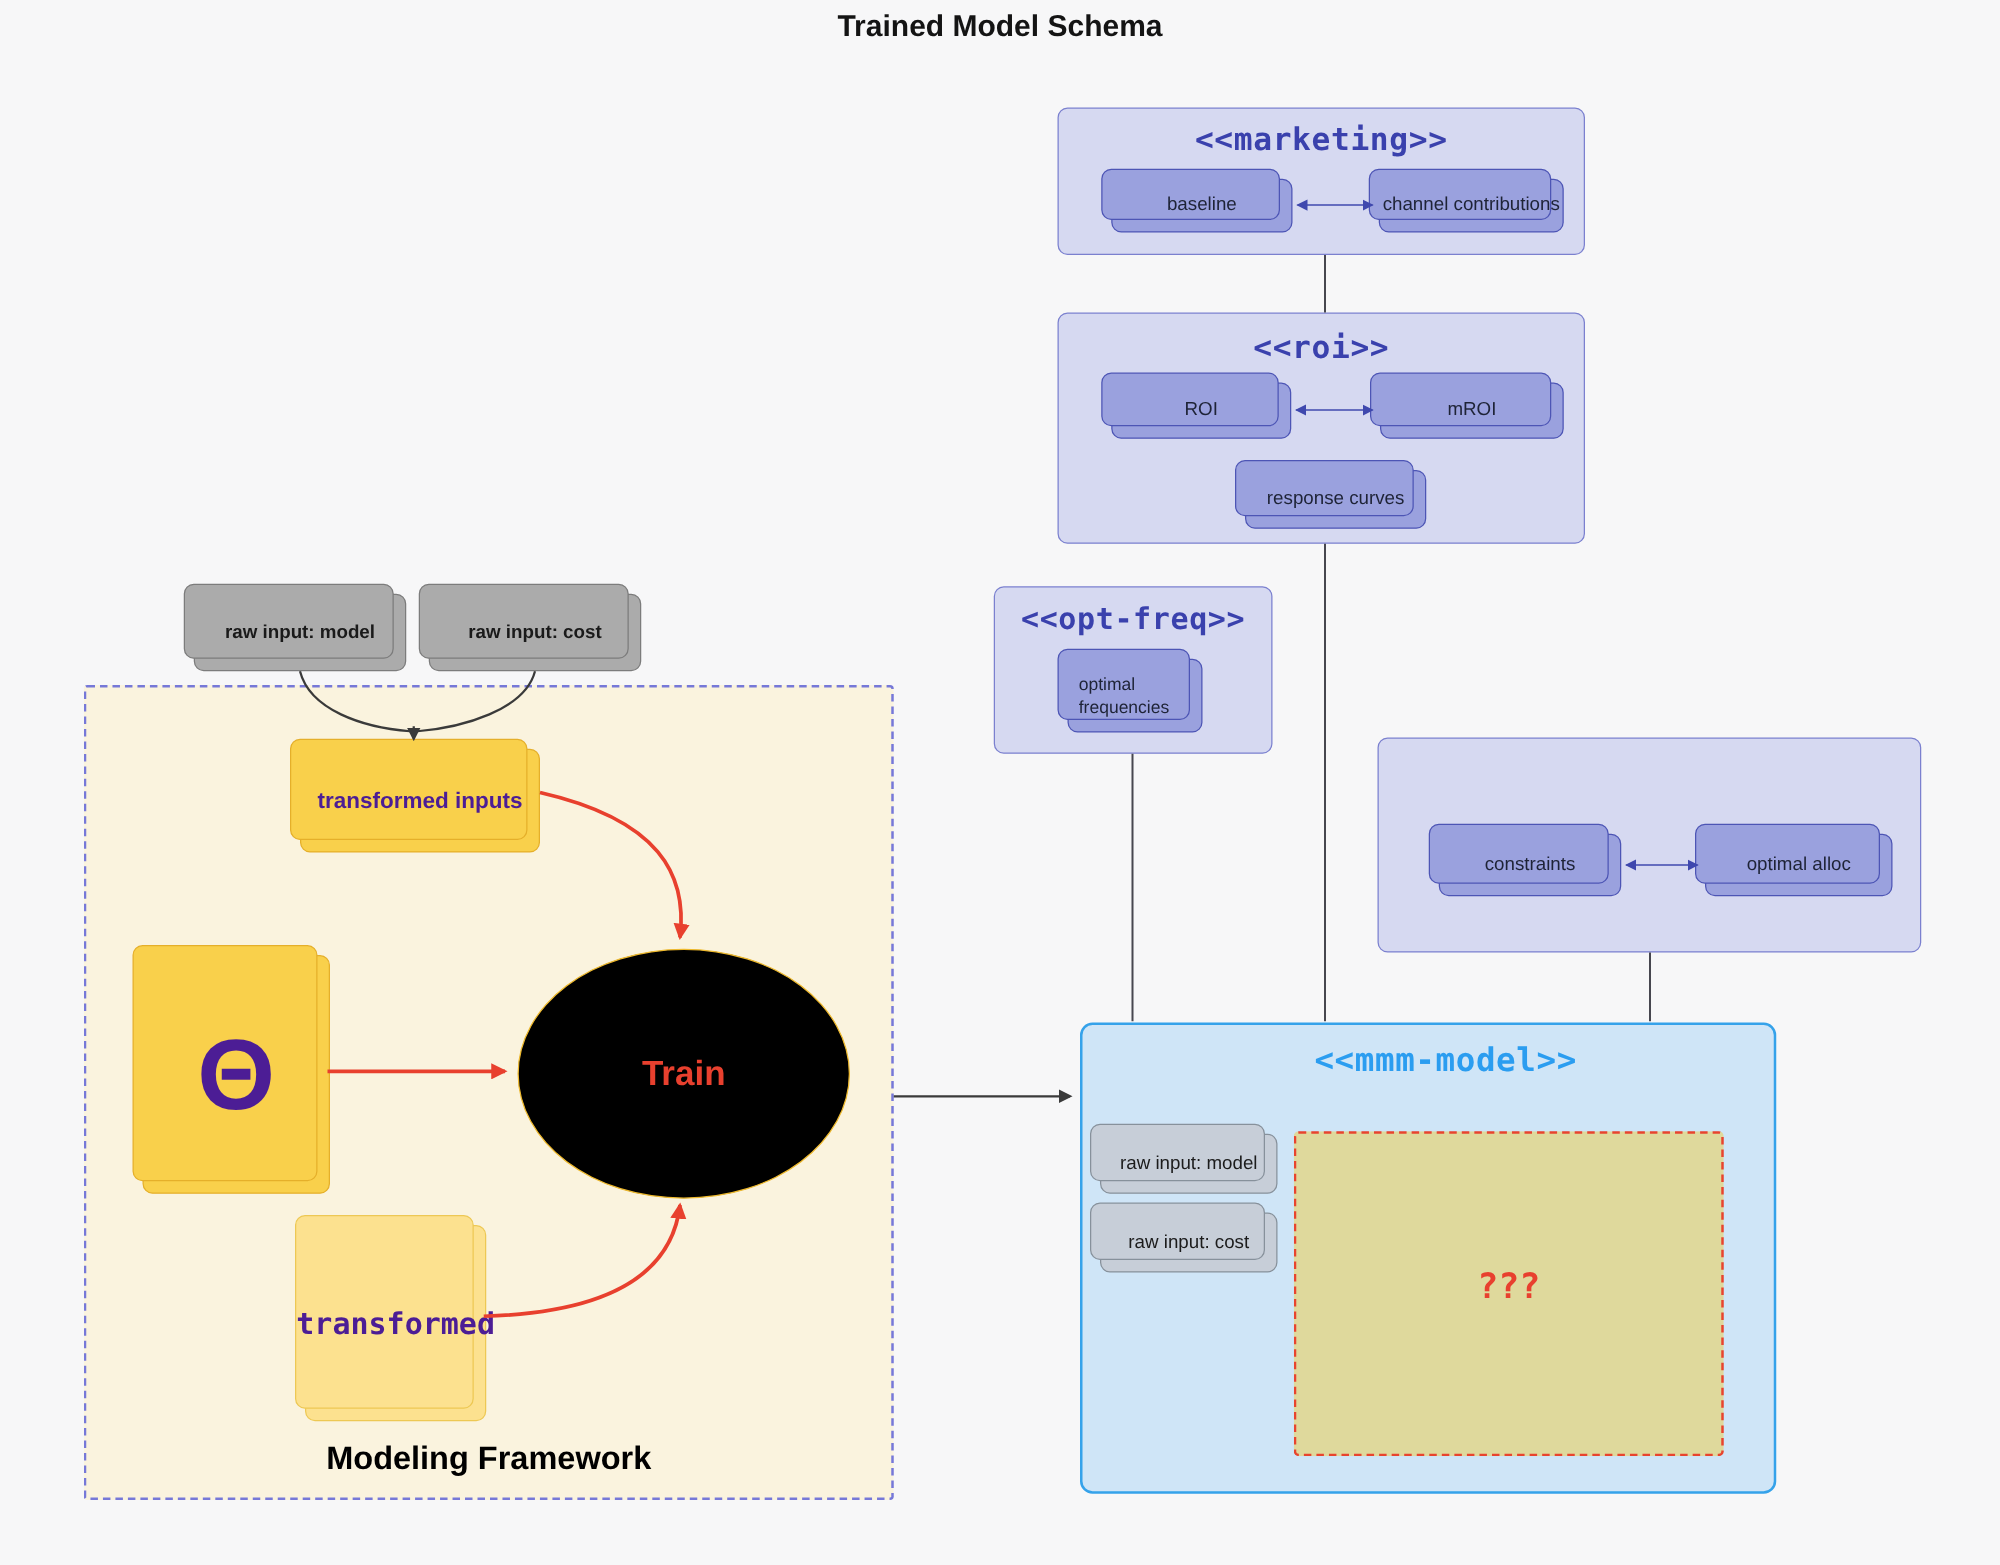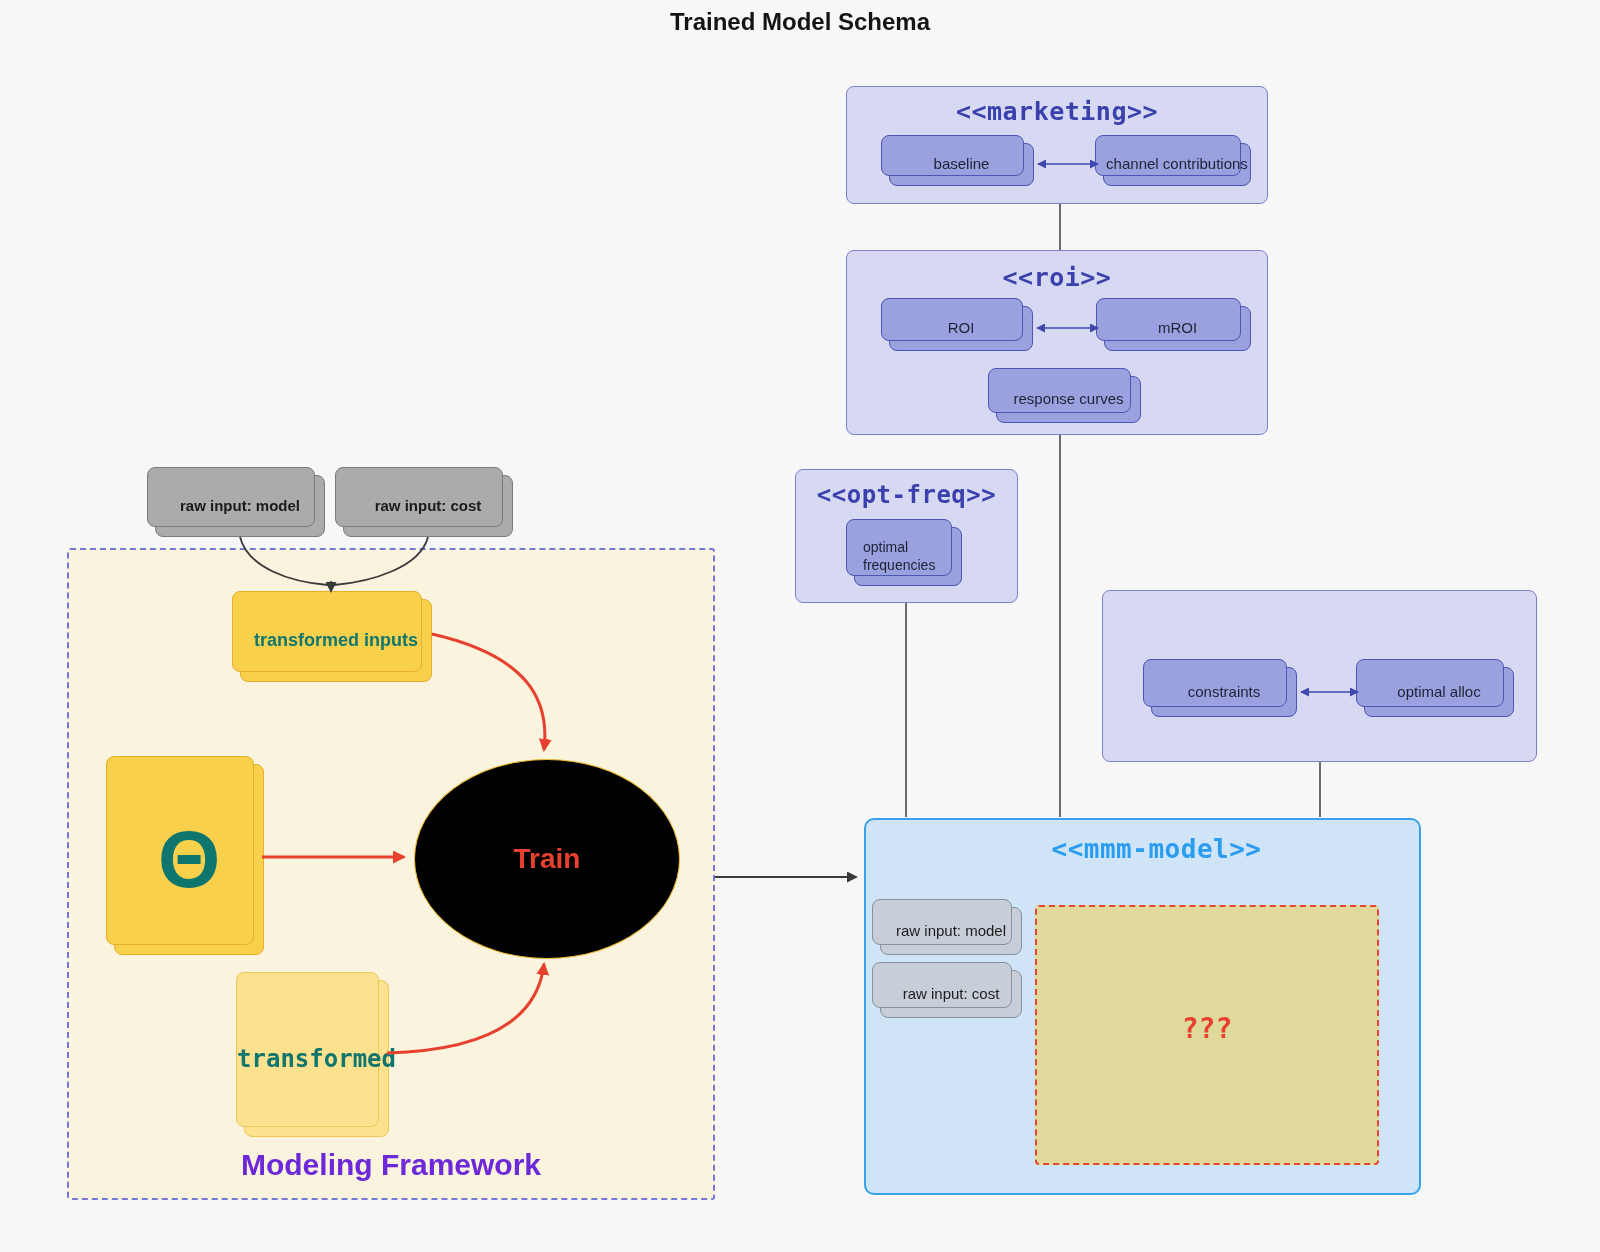--- a/index.html
+++ b/index.html
@@ -36,42 +36,42 @@
     content:""; position:absolute; z-index:-1; left:-9px; top:-9px;
     width:100%; height:100%; box-sizing:border-box; border-radius:inherit;
     background:var(--fill); border:1.5px solid var(--stroke);
   }
   .purple   { --fill:#9aa1de; --stroke:#4d55b5; color:#1e2336; font-size:15px; }
   .graytop  { --fill:#ababab; --stroke:#7c7c7c; color:#1a1a1a; font-size:15px; font-weight:bold; }
   .grayin   { --fill:#c7ced8; --stroke:#87919b; color:#1c1c1c; font-size:15px; }
   .gold     { --fill:#f9d04b; --stroke:#e5af2a; }
   .goldlight{ --fill:#fce18f; --stroke:#edc854; }
 
-  .redtext  { color:#0f766e; }
+  .redtext  { color:#4c1d95; }
   .ellipse {
     position:absolute; z-index:1; box-sizing:border-box; border-radius:50%;
     background:#000000; border:1.5px solid #eeb92d;
     display:flex; align-items:center; justify-content:center;
     font-size:28px; font-weight:bold; color:#e8402e;
   }
   .modelbox {
     position:absolute; box-sizing:border-box; border-radius:4px;
     background:#dfd99c; border:2.5px dashed #e8442e;
   }
   .modelbox .mtitle {
     margin-top:14px; text-align:center; font-size:30px; font-weight:bold;
     font-family:"DejaVu Sans Mono", monospace; color:#e8402e;
   }
   .modelbox .mbody {
     position:absolute; top:105px; left:0; width:100%; text-align:center;
     font-size:28px; font-weight:bold; font-family:"DejaVu Sans Mono", monospace; color:#e8402e;
   }
   .frame-label {
     position:absolute; left:0; right:0; bottom:16px; text-align:center;
-    font-size:30px; font-weight:bold; color:#6d28d9;
+    font-size:26px; font-weight:bold; color:#000000;
   }
   .edges { position:absolute; inset:0; z-index:3; pointer-events:none; }
 </style>
 </head>
 <body>
 
 <div class="canvas">
 
   <div class="page-title">Trained Model Schema</div>
 

